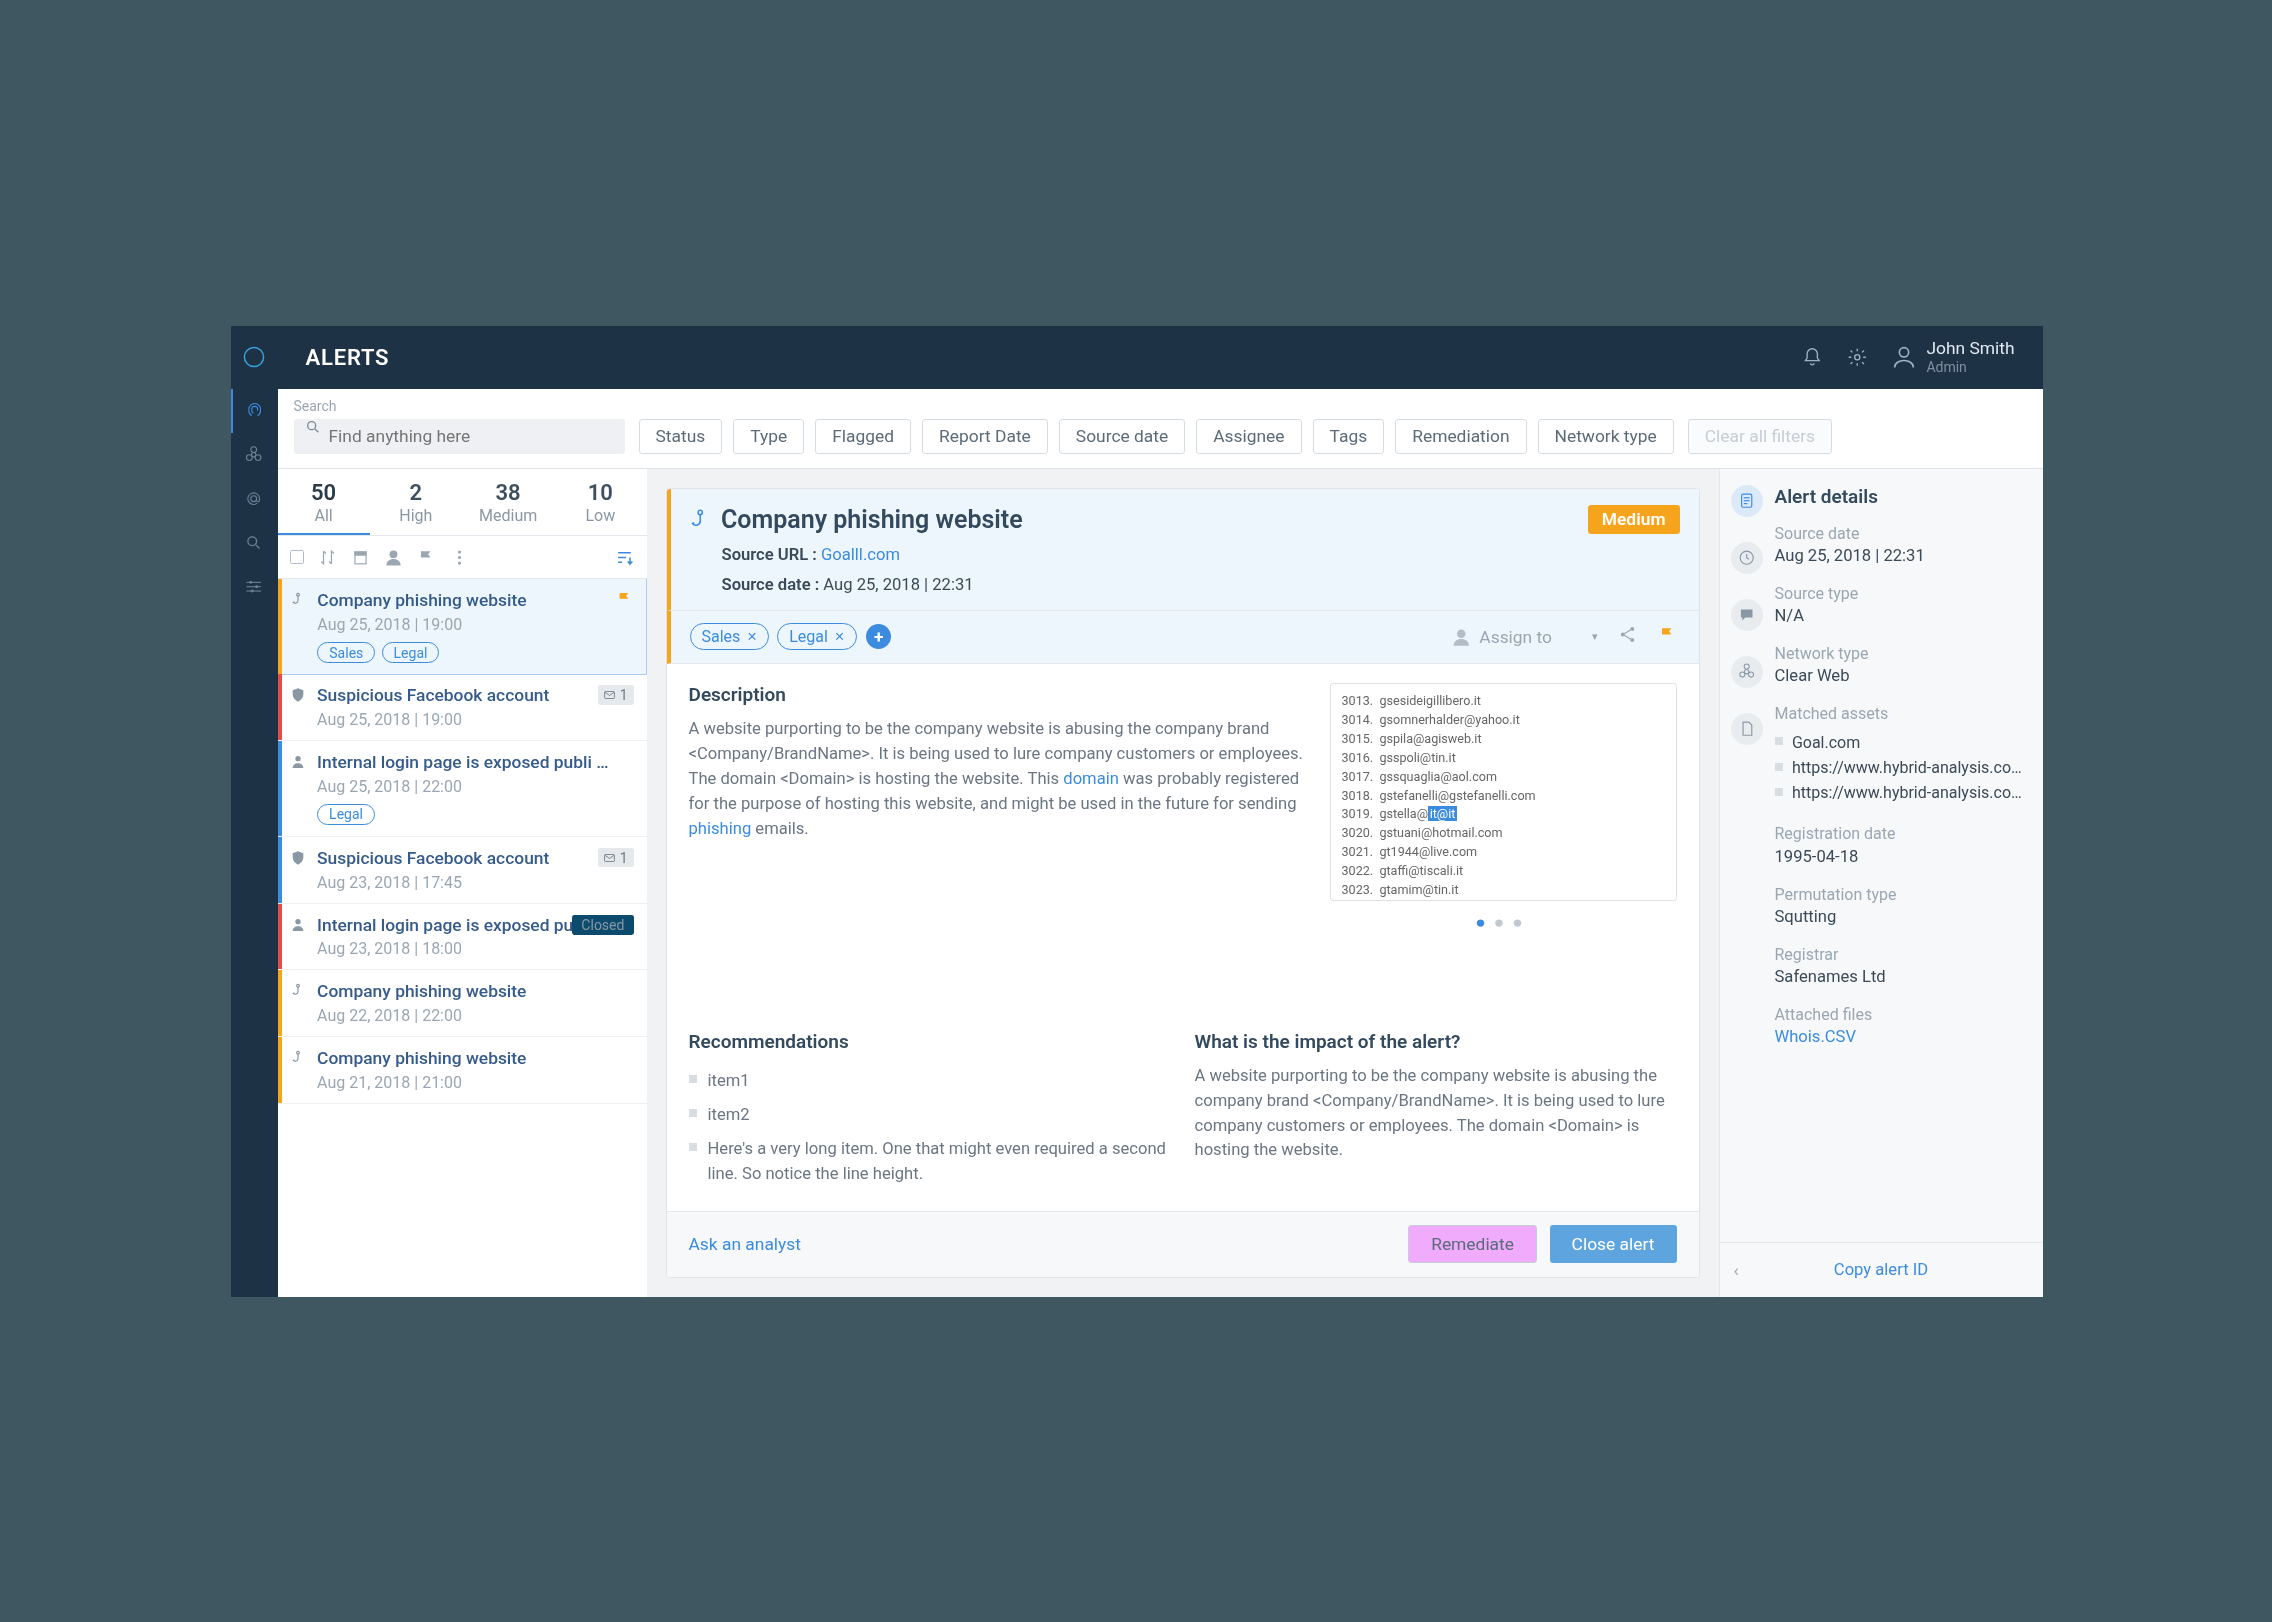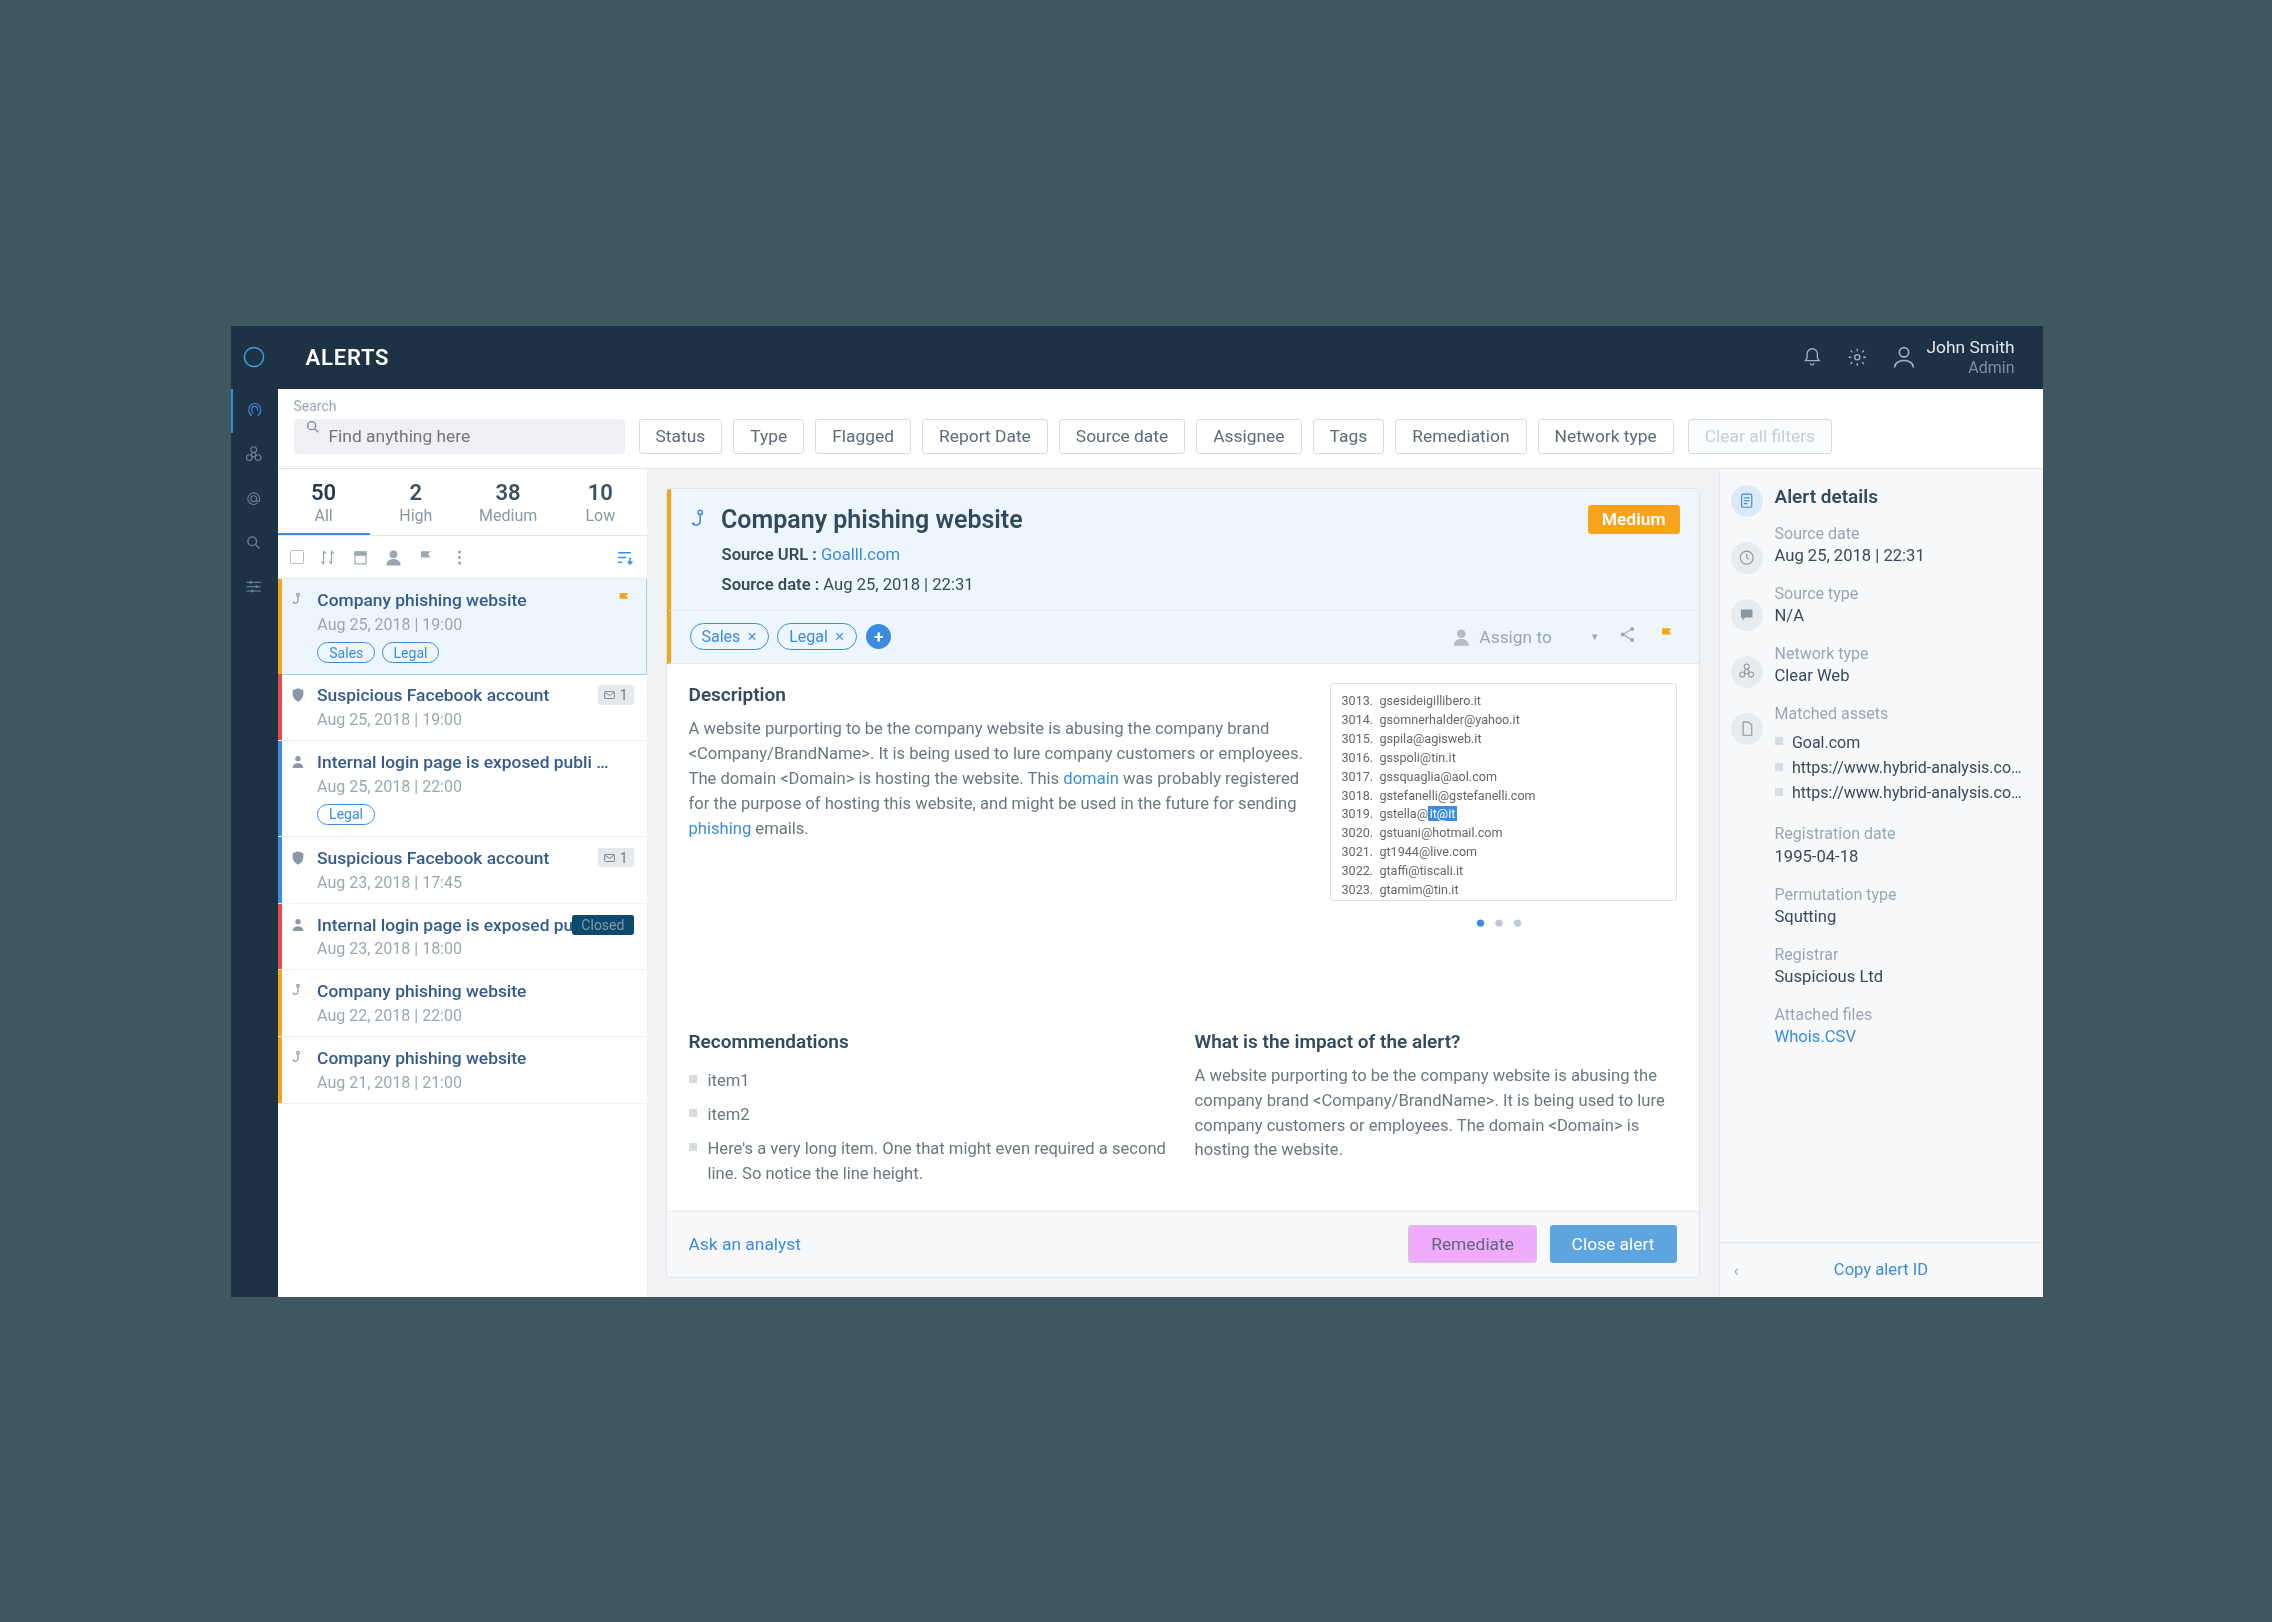--- a/index.html
+++ b/index.html
@@ -16,21 +16,21 @@
 .topbar { height: 63px; background: #1e3246; display: flex; align-items: center; padding: 8px 28px; }
 .topbar-title { color: #fff; font-size: 22px; font-weight: 600; letter-spacing: 0.8px; }
 .topbar-spacer { flex: 1; }
 .topbar-icon { width: 35px; height: 35px; display: flex; align-items: center; justify-content: center; color: #9db3c4; margin-left: 9.5px; cursor: pointer; }
 .topbar-icon svg { width: 20.5px; height: 20.5px; fill: none; stroke: currentColor; stroke-width: 1.6; }
 .user-block { display: flex; align-items: center; margin-left: 16px; color: #cfd8e0; }
 .user-block .avatar-icon { width: 28px; height: 28px; margin-right: 8px; }
 .user-block .avatar-icon svg { width: 28px; height: 28px; stroke: #9db3c4; fill: none; stroke-width: 1.4; }
 .user-text { line-height: 1.2; }
 .user-text .uname { font-size: 17.4px; color: #e2e8ef; }
-.user-text .urole { font-size: 16px; color: #7e8f9f; text-align: right; }
+.user-text .urole { font-size: 14px; color: #7e8f9f; }
 
 .filterbar { background: #fff; height: 80px; border-bottom: 0.8px solid #e0e4e8; display: flex; align-items: flex-end; padding: 0 16px 14px 16px; gap: 14px; }
 .search-wrap { display: flex; flex-direction: column; }
 .search-label { font-size: 14px; color: #9aa7b3; margin-bottom: 4.7px; }
 .search-box { width: 331px; height: 35px; background: #eef0f3; border-radius: 3.2px; display: flex; padding: 0 11px; }
 .search-box svg { width: 16px; height: 16px; stroke: #7b8a98; fill: none; stroke-width: 2; margin-right: 8px; }
 .search-box input { border: none; background: transparent; outline: none; font-size: 17.4px; color: #455; flex: 1; }
 .filter-chip { height: 35px; border: 1.2px solid #d4dbe0; border-radius: 3.2px; background: #fff; display: flex; align-items: center; padding: 0 16px; font-size: 17.4px; color: #5b6b78; cursor: pointer; }
 .filter-chip.disabled { color: #c6cdd4; background: #fafbfc; }
 
@@ -545,21 +545,21 @@
           <div class="field">
               <div class="f-label">Registration date</div>
               <div class="f-value">1995-04-18</div>
             </div>
           <div class="field">
               <div class="f-label">Permutation type</div>
               <div class="f-value">Squtting</div>
             </div>
           <div class="field">
               <div class="f-label">Registrar</div>
-              <div class="f-value">Suspicious Ltd</div>
+              <div class="f-value">Safenames Ltd</div>
             </div>
           <div class="field">
               <div class="f-label">Attached files</div>
               <div class="attach-link">Whois.CSV</div>
             </div>
         </div>
         <div class="side-foot">
           <span class="chev-left">‹</span>
           <span class="copy-link">Copy alert ID</span>
         </div>

